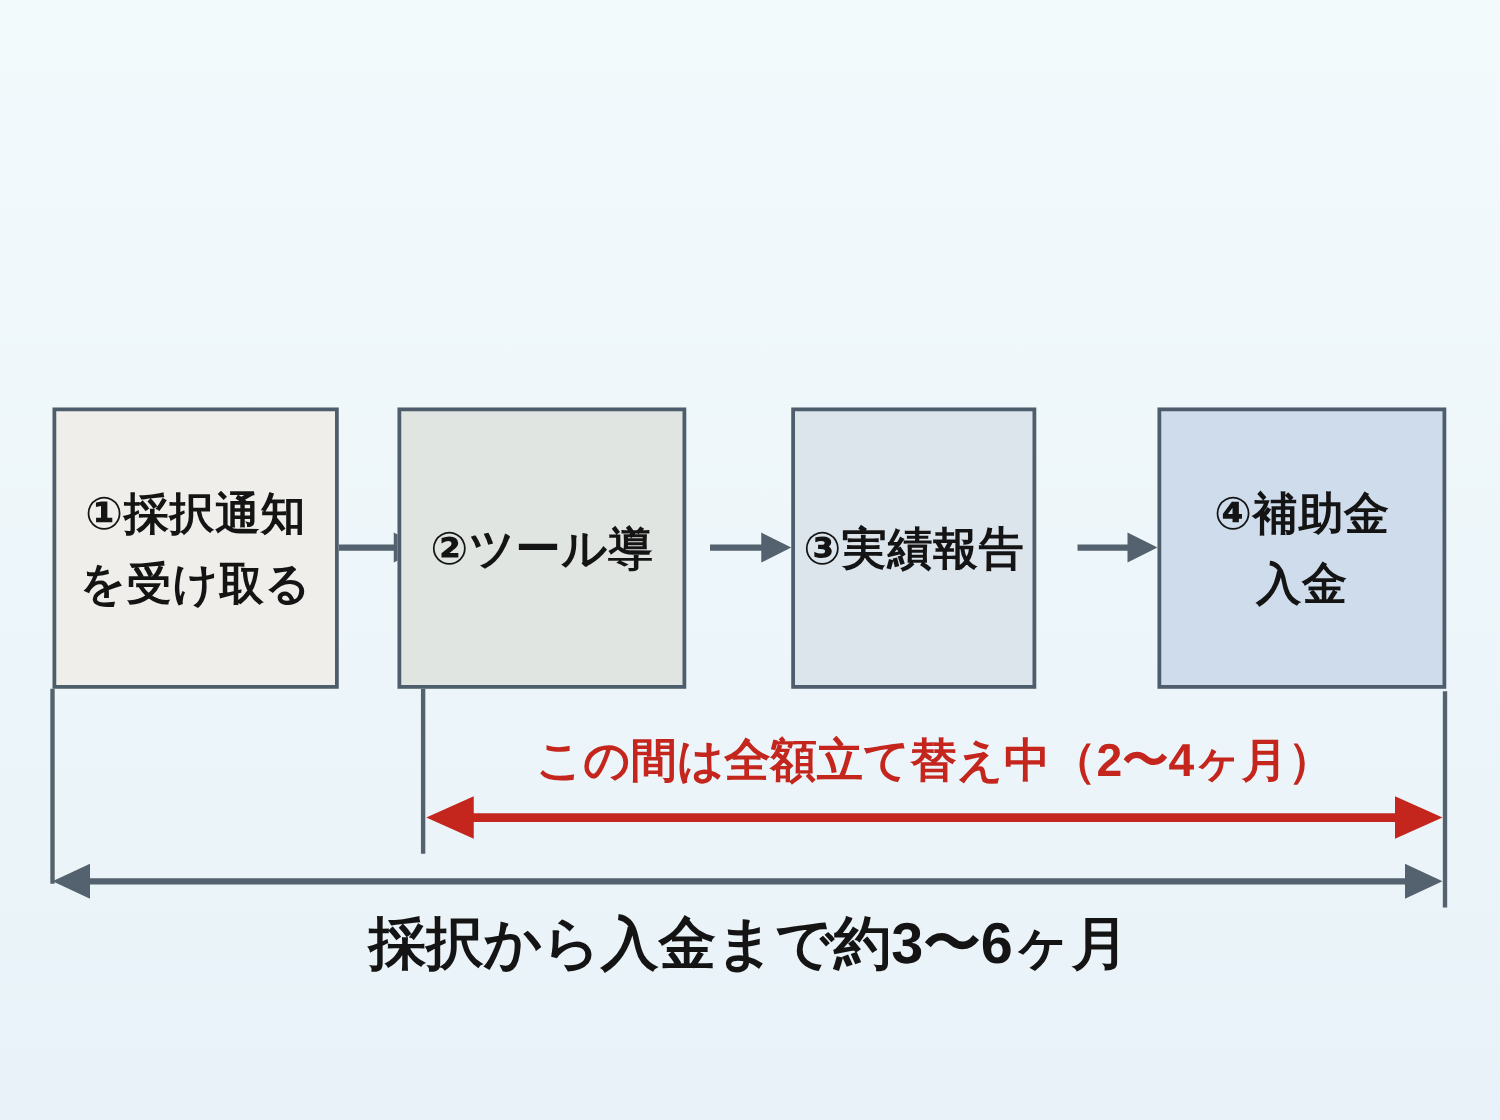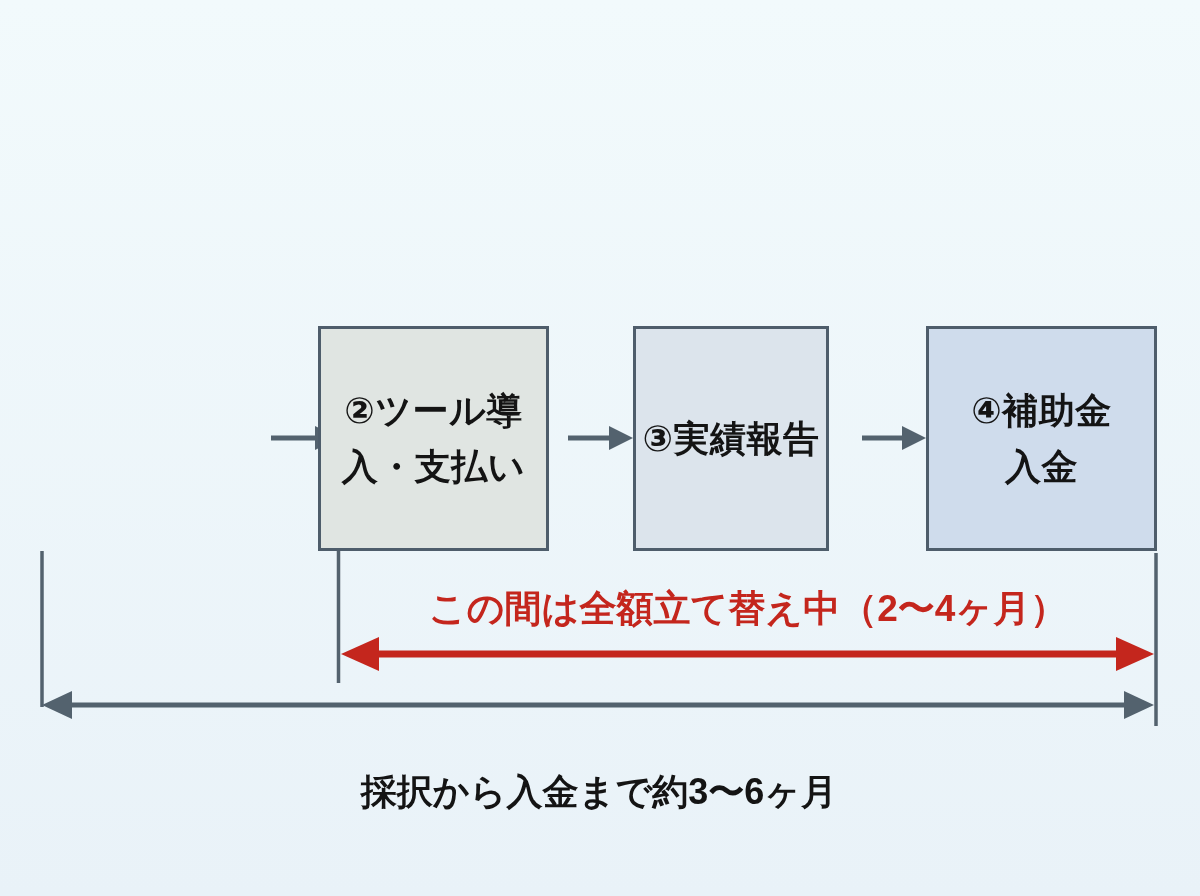--- a/index.html
+++ b/index.html
@@ -38,21 +38,21 @@
     text-align:center;
     font-weight:700;
     white-space:nowrap;
   }
   .annotation.red{
     left:340px;width:816px;top:584px;
     font-size:37px;color:var(--accent-red);
   }
   .annotation.black{
     left:42px;width:1114px;top:724px;
-    font-size:36px;color:var(--text);margin-top:44px;
+    font-size:46px;color:var(--text);
   }
 </style>
 </head>
 <body>
 
 <div class="canvas">
 
   <svg class="lines" width="1200" height="896" viewBox="0 0 1200 896">
 
     <g>
@@ -80,23 +80,26 @@
       <polygon class="red-fill" points="1154,654 1116,637 1116,671"></polygon>
     </g>
 
     <g>
       <line class="gray-stroke" x1="66" y1="705" x2="1130" y2="705"></line>
       <polygon class="gray-fill" points="42,705 72,691 72,719"></polygon>
       <polygon class="gray-fill" points="1154,705 1124,691 1124,719"></polygon>
     </g>
   </svg>
 
+  <div class="step-box step-1">
+    <span>①採択通知</span>
+    <span>を受け取る</span>
+  </div>
   <div class="step-box step-2">
     <span>②ツール導</span>
-    <span>入・支払い</span>
   </div>
   <div class="step-box step-3">
     <span>③実績報告</span>
   </div>
   <div class="step-box step-4">
     <span>④補助金</span>
     <span>入金</span>
   </div>
 
   <div class="annotation red">この間は全額立て替え中（2〜4ヶ月）</div>

